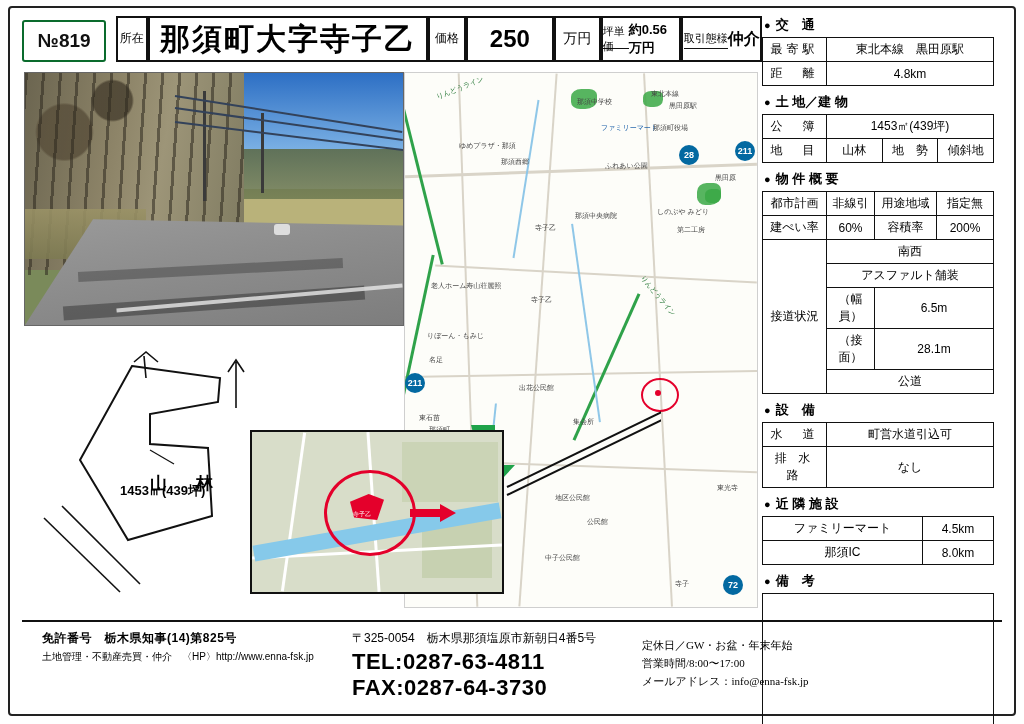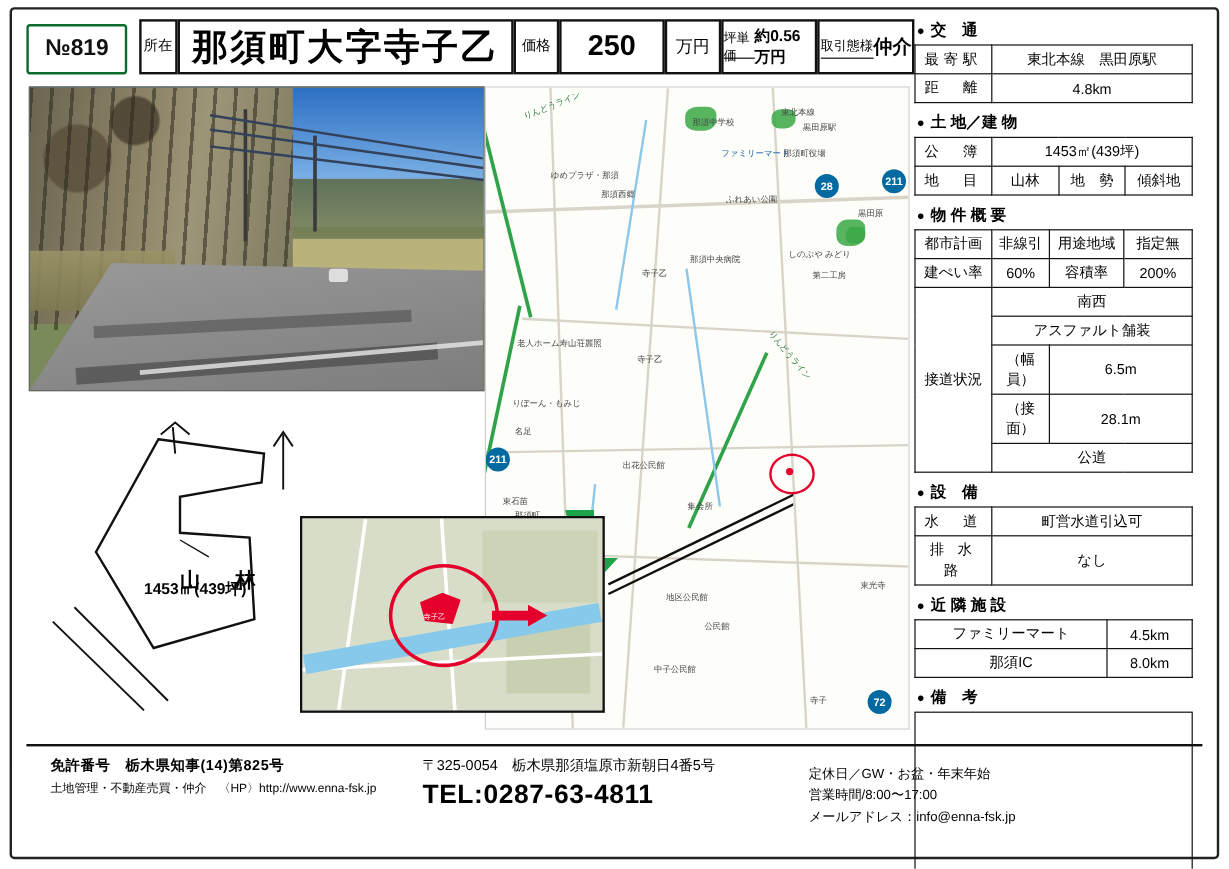--- a/index.html
+++ b/index.html
@@ -104,21 +104,21 @@
   
   .footer{position:absolute;left:22px;top:620px;width:980px;height:88px;border-top:2px solid #111;}
   .f-left{position:absolute;left:20px;top:8px;width:300px;}
   .f-license{font-size:12px;font-weight:bold;letter-spacing:.5px;}
   .f-company{font-size:24px;font-weight:bold;letter-spacing:1px;margin-top:2px;}
   .f-sub{font-size:10px;margin-top:3px;}
   .f-mid{position:absolute;left:330px;top:8px;width:280px;}
   .f-addr{font-size:12px;}
   .f-tel{font-size:22px;font-weight:bold;margin-top:2px;letter-spacing:.5px;}
   .f-fax{font-size:22px;font-weight:bold;letter-spacing:.5px;}
-  .f-right{position:absolute;left:652px;top:14px;width:330px;font-size:11px;line-height:1.65;}
+  .f-right{position:absolute;left:620px;top:14px;width:330px;font-size:11px;line-height:1.65;font-family:Liberation Serif, serif;}
 </style>
 </head>
 <body>
 
 <div class="page">
   <div class="frame"></div>
 
   <div class="hdr">
     <div class="no-box">№819</div>
     <div style="width:10px"></div>
@@ -354,20 +354,21 @@
   </div>
 
   <div class="footer">
     <div class="f-left">
       <div class="f-license">免許番号　栃木県知事(14)第825号</div>
       <div class="f-sub">土地管理・不動産売買・仲介　〈HP〉http://www.enna-fsk.jp</div>
     </div>
     <div class="f-mid">
       <div class="f-addr">〒325-0054　栃木県那須塩原市新朝日4番5号</div>
       <div class="f-tel">TEL:0287-63-4811</div>
+      <div class="f-fax">FAX:0287-64-3730</div>
     </div>
     <div class="f-right">
       <div>定休日／GW・お盆・年末年始</div>
       <div>営業時間/8:00〜17:00</div>
       <div>メールアドレス：info@enna-fsk.jp</div>
     </div>
   </div>
 </div>
 
 </body></html>

